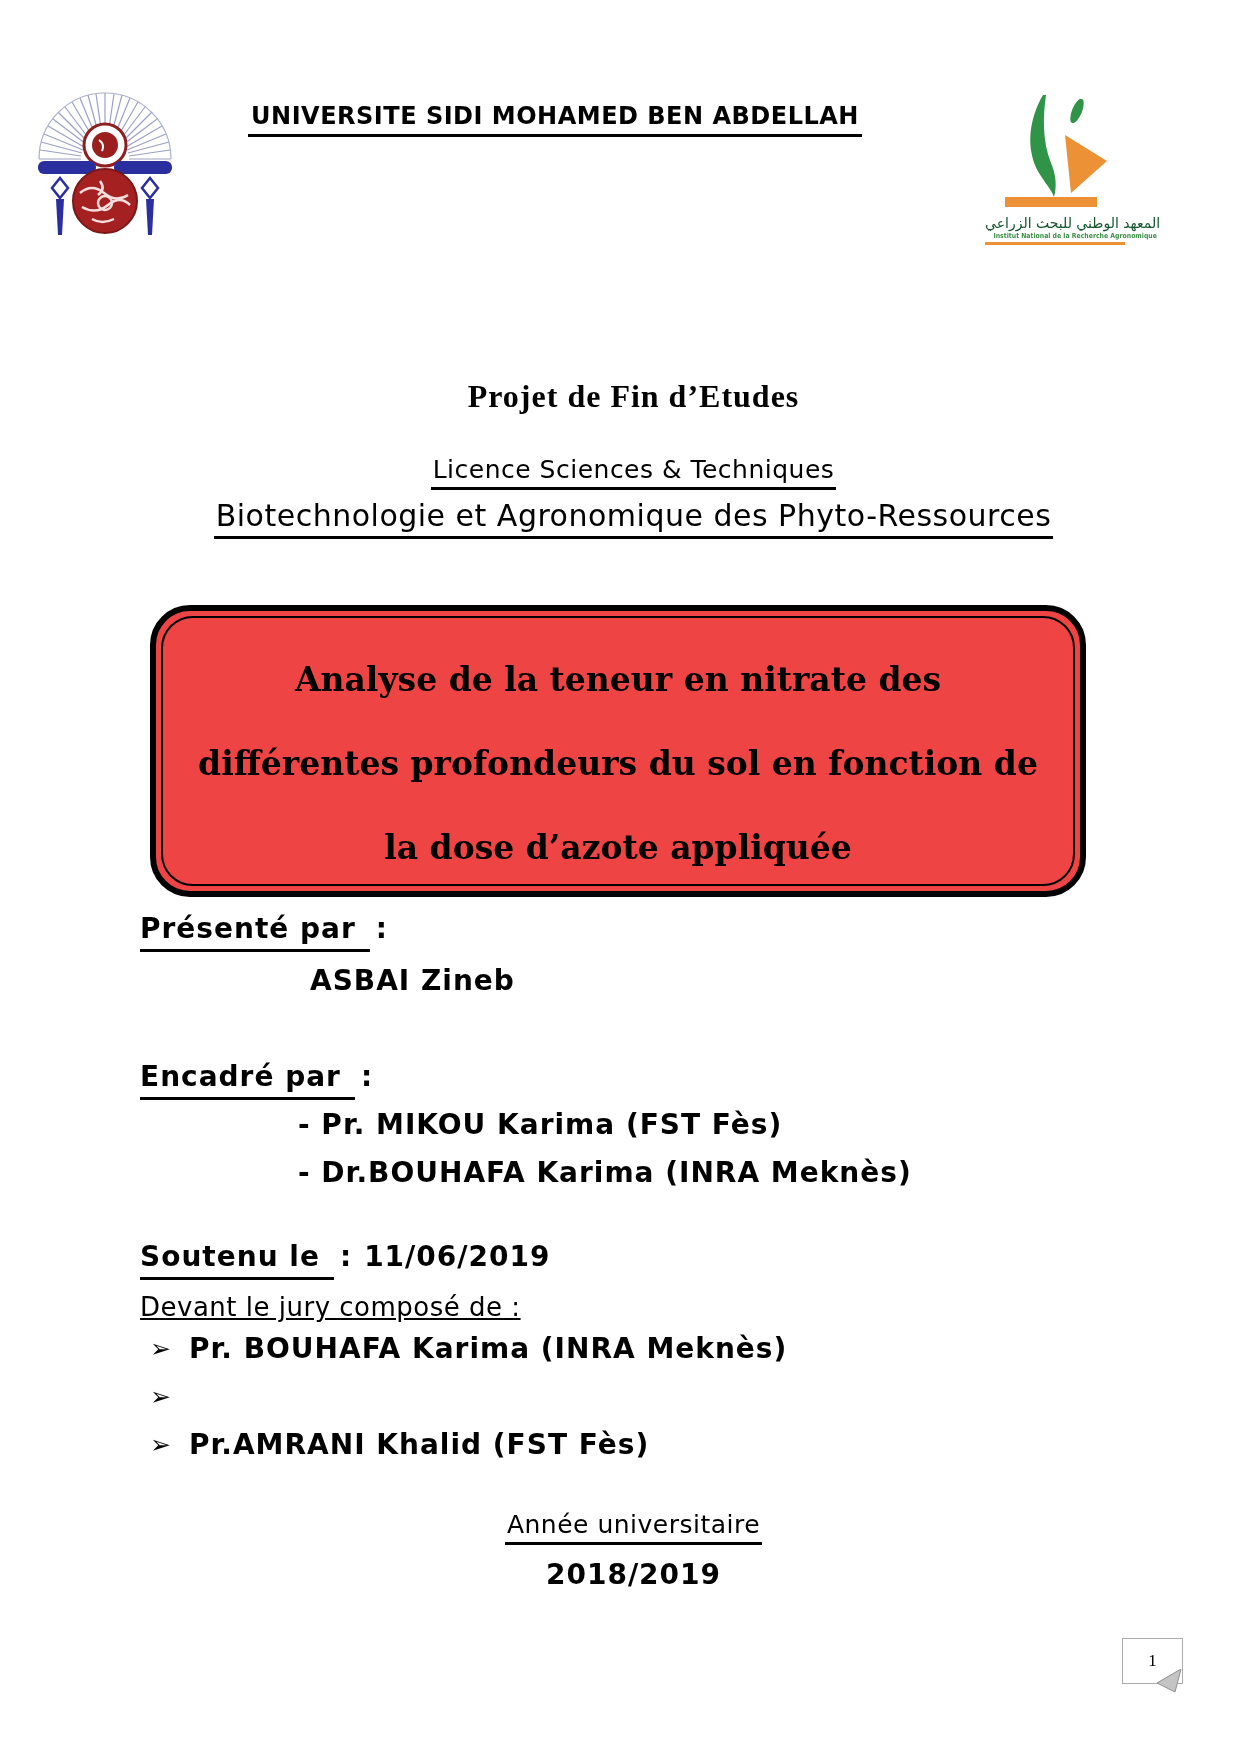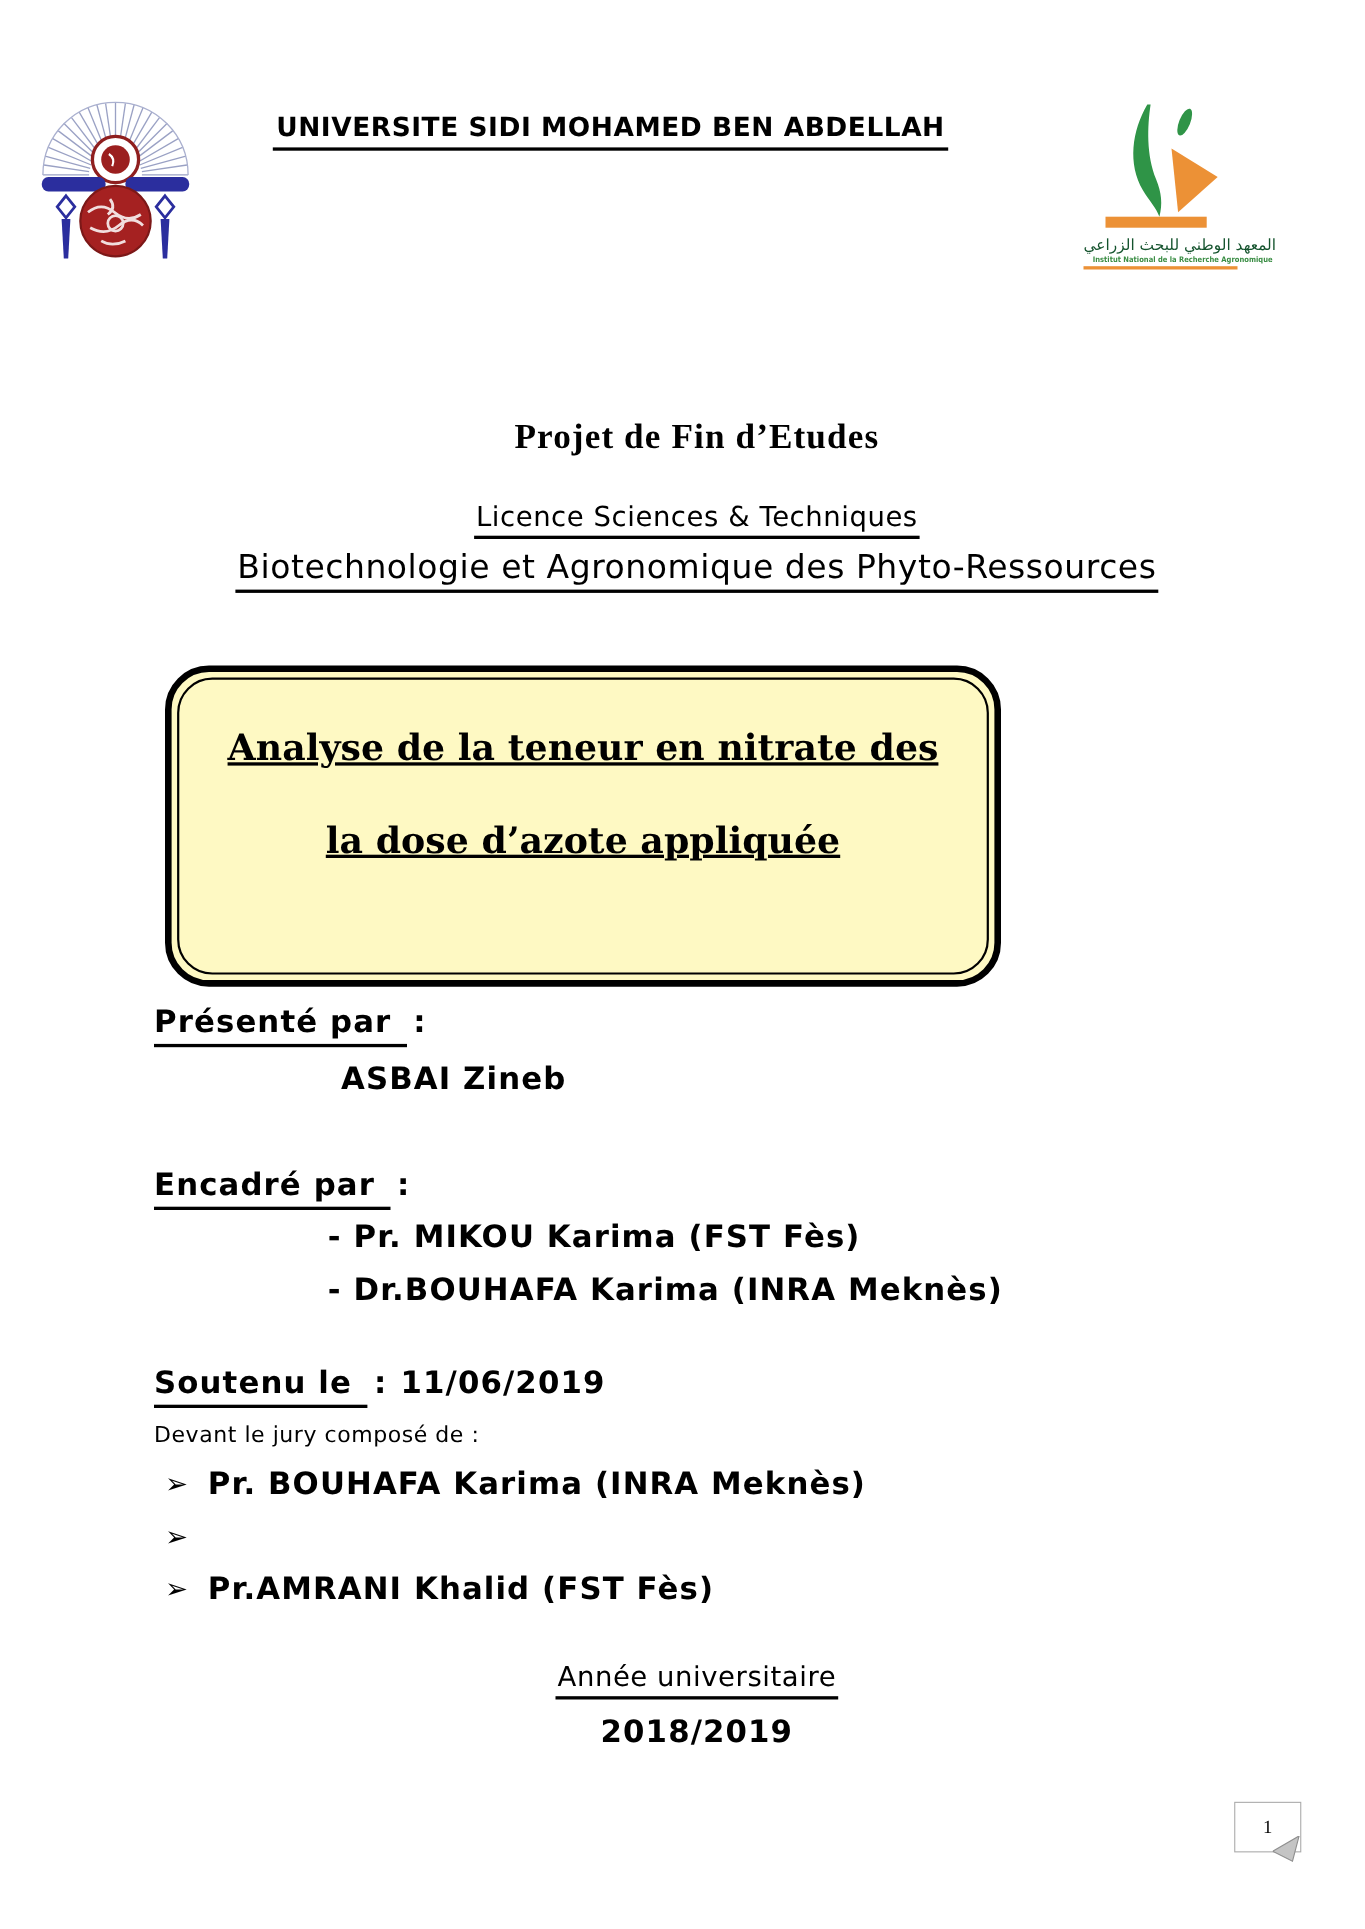--- a/index.html
+++ b/index.html
@@ -32,43 +32,43 @@
   .degree .u { font-size:25px; }
   .program { top:498px; white-space:nowrap; }
   .program .u { font-size:30px; }
   .u {
     display:inline-block; font-weight:normal; letter-spacing:.5px;
     border-bottom:3px solid #000; padding:0 2px 3px 2px;
   }
 
   
   .title-box {
-    left:150px; top:605px; width:760px; height:292px; box-sizing:border-box;
-    border:6px solid #000; border-radius:40px; padding:5px; background:#fef9c3;text-decoration:underline;
+    left:150px; top:605px; width:936px; height:292px; box-sizing:border-box;
+    border:6px solid #000; border-radius:40px; padding:5px; background:#ef4444;
   }
   .title-box-inner {
     width:100%; height:100%; box-sizing:border-box;
     border:2.5px solid #000; border-radius:32px;
     text-align:center; padding-top:20px;
   }
   .title-line {
     font-family:"DejaVu Serif", serif; font-weight:bold; font-size:33px;
     line-height:84px; white-space:nowrap;
   }
 
   
   .blabel { font-size:28px; font-weight:bold; letter-spacing:1px; white-space:nowrap; }
   .blabel .lu {
     display:inline-block; border-bottom:3px solid #000;
     padding-bottom:4px; padding-right:14px;
   }
   .colon { margin-left:6px; }
   .dateval { margin-left:12px; }
   .bold-line { font-size:28px; font-weight:bold; letter-spacing:1px; white-space:nowrap; }
-  .reg-line { font-size:20px; letter-spacing:.5px; white-space:nowrap; }
+  .reg-line { font-size:26px; letter-spacing:.5px; white-space:nowrap;text-decoration:underline; }
   .presented-label { left:140px; top:912px; }
   .presented-name  { left:310px; top:964px; }
   .encadre-label   { left:140px; top:1060px; }
   .sup1 { left:298px; top:1108px; }
   .sup2 { left:298px; top:1156px; }
   .soutenu { left:140px; top:1240px; }
   .devant  { left:140px; top:1292px; }
   .jury-row { left:150px; display:flex; align-items:flex-start; gap:18px; }
   .jury1 { top:1332px; } .jury2 { top:1380px; } .jury3 { top:1428px; }
   .jury-bullet { font-size:25px; line-height:34px; }
@@ -163,20 +163,21 @@
     <span class="u">Licence Sciences &amp; Techniques</span>
   </div>
 
   <div class="abs centercol program">
     <span class="u">Biotechnologie et Agronomique des Phyto-Ressources</span>
   </div>
 
   <div class="abs title-box">
     <div class="title-box-inner">
       <div class="title-line">Analyse de la teneur en nitrate des</div>
+      <div class="title-line">différentes profondeurs du sol en fonction de</div>
       <div class="title-line">la dose d’azote appliquée</div>
     </div>
   </div>
 
   <div class="abs blabel presented-label">
     <span class="lu">Présenté par</span><span class="colon">:</span>
   </div>
   <div class="abs bold-line presented-name">ASBAI Zineb</div>
 
   <div class="abs blabel encadre-label">

